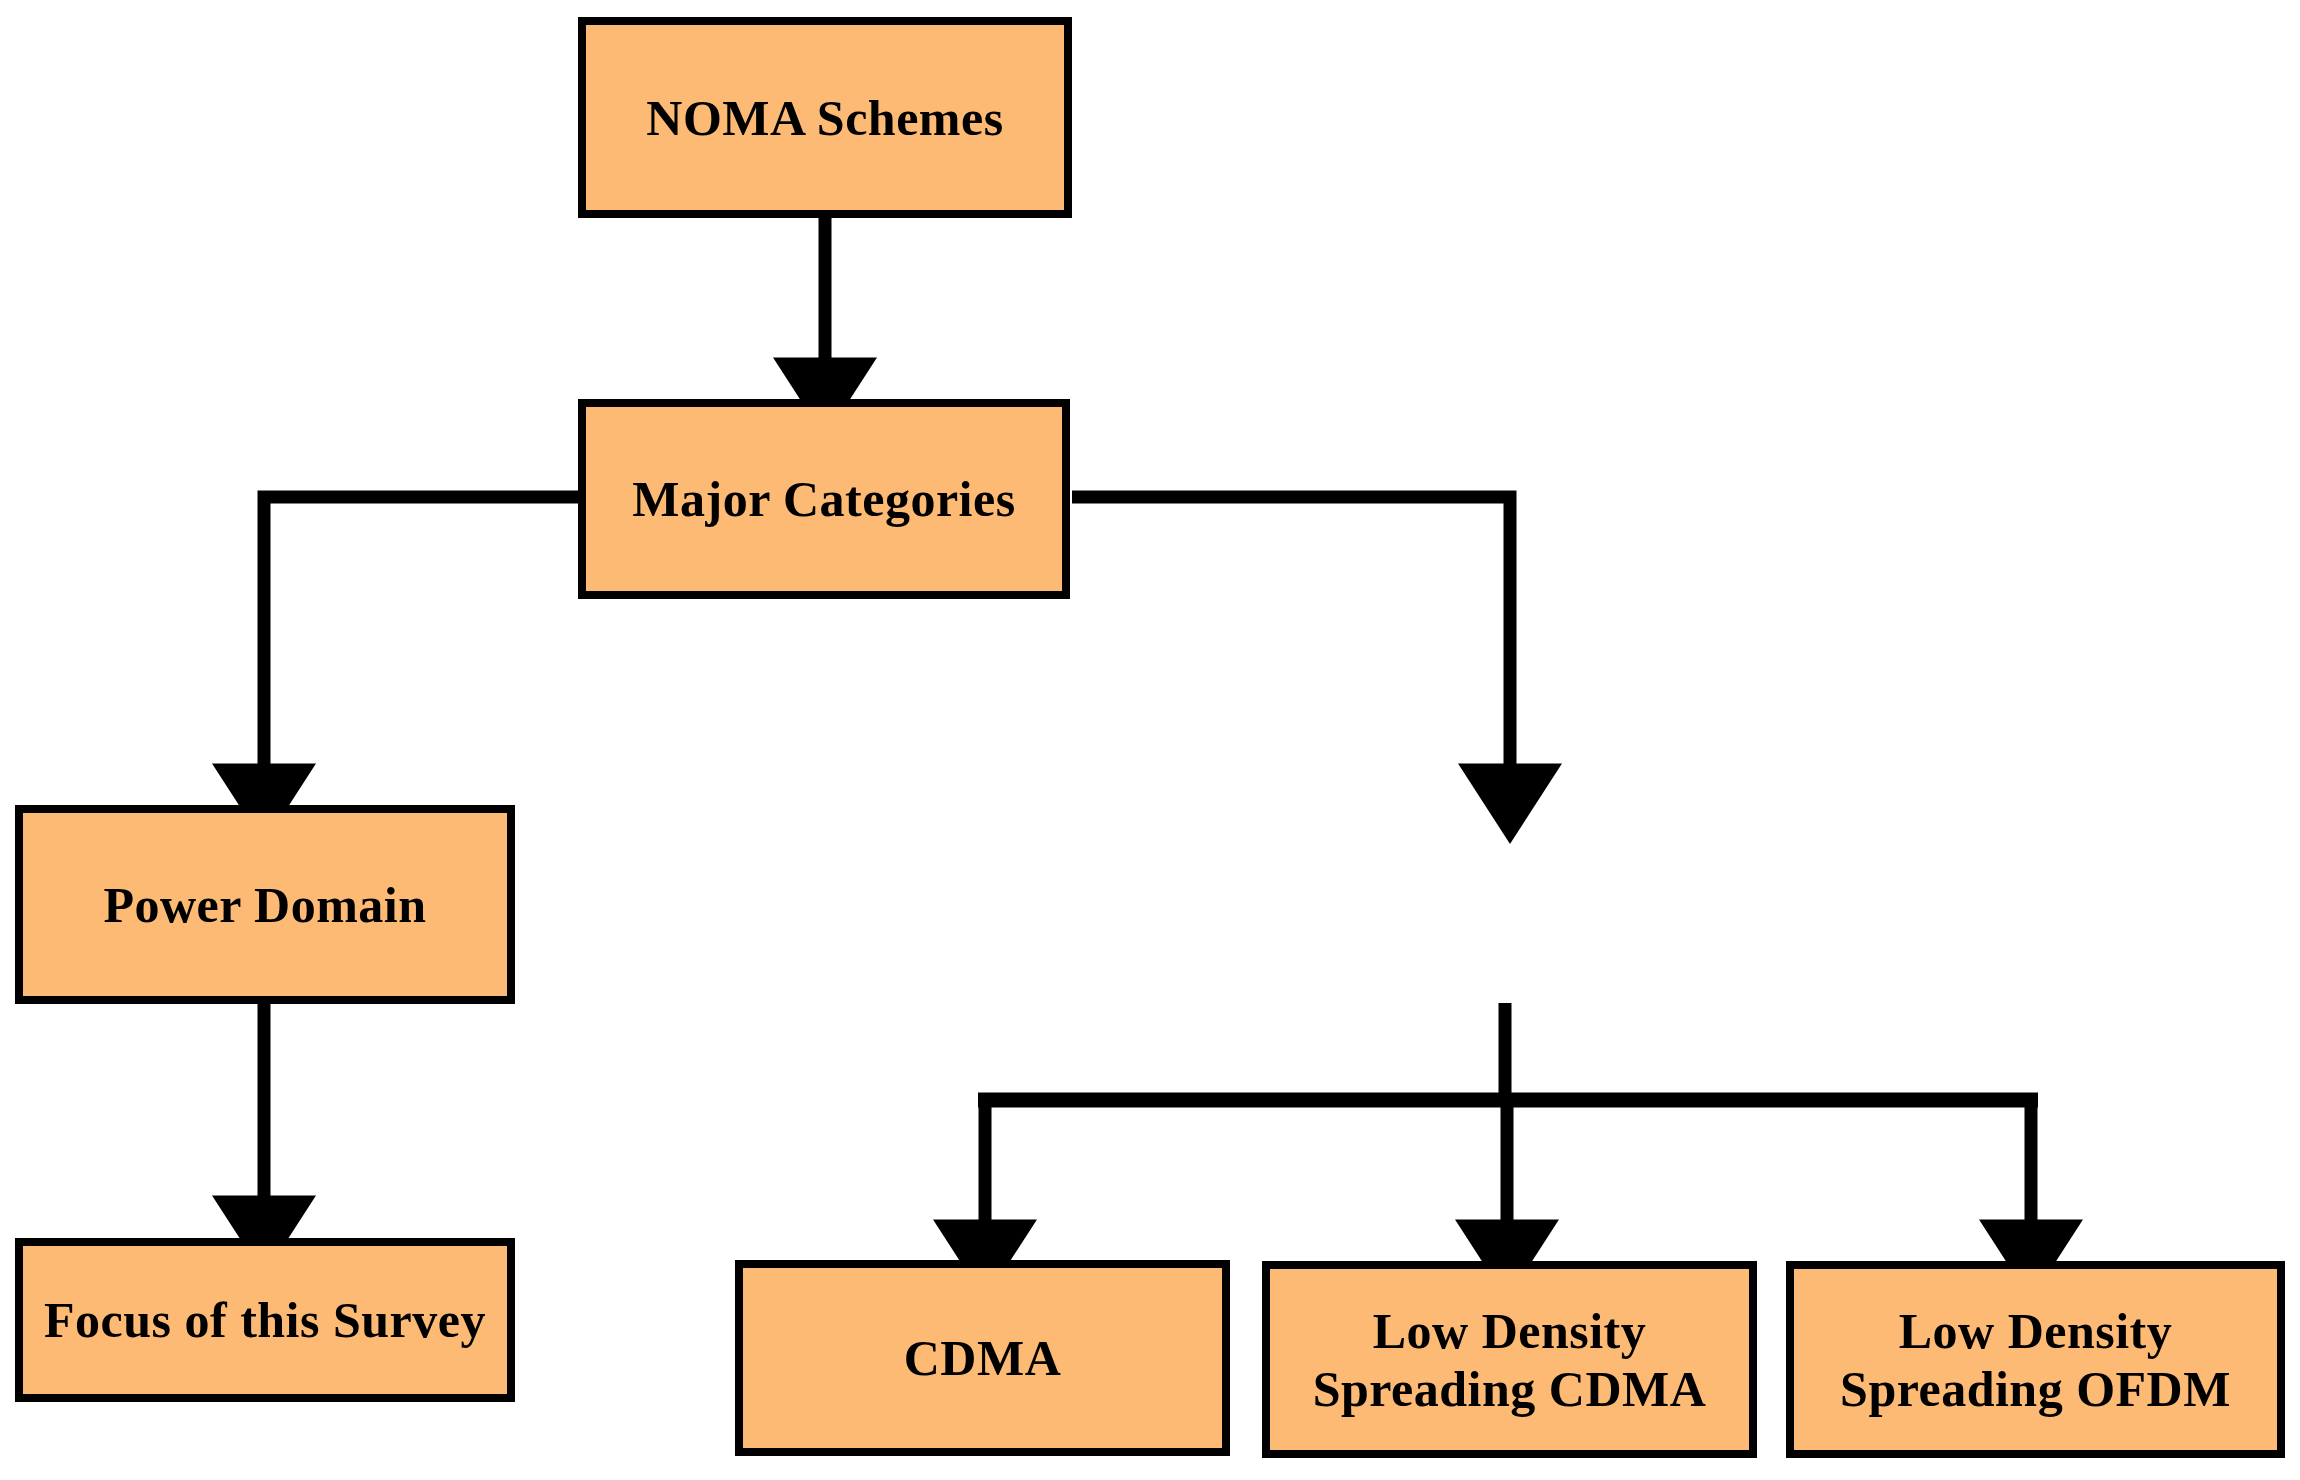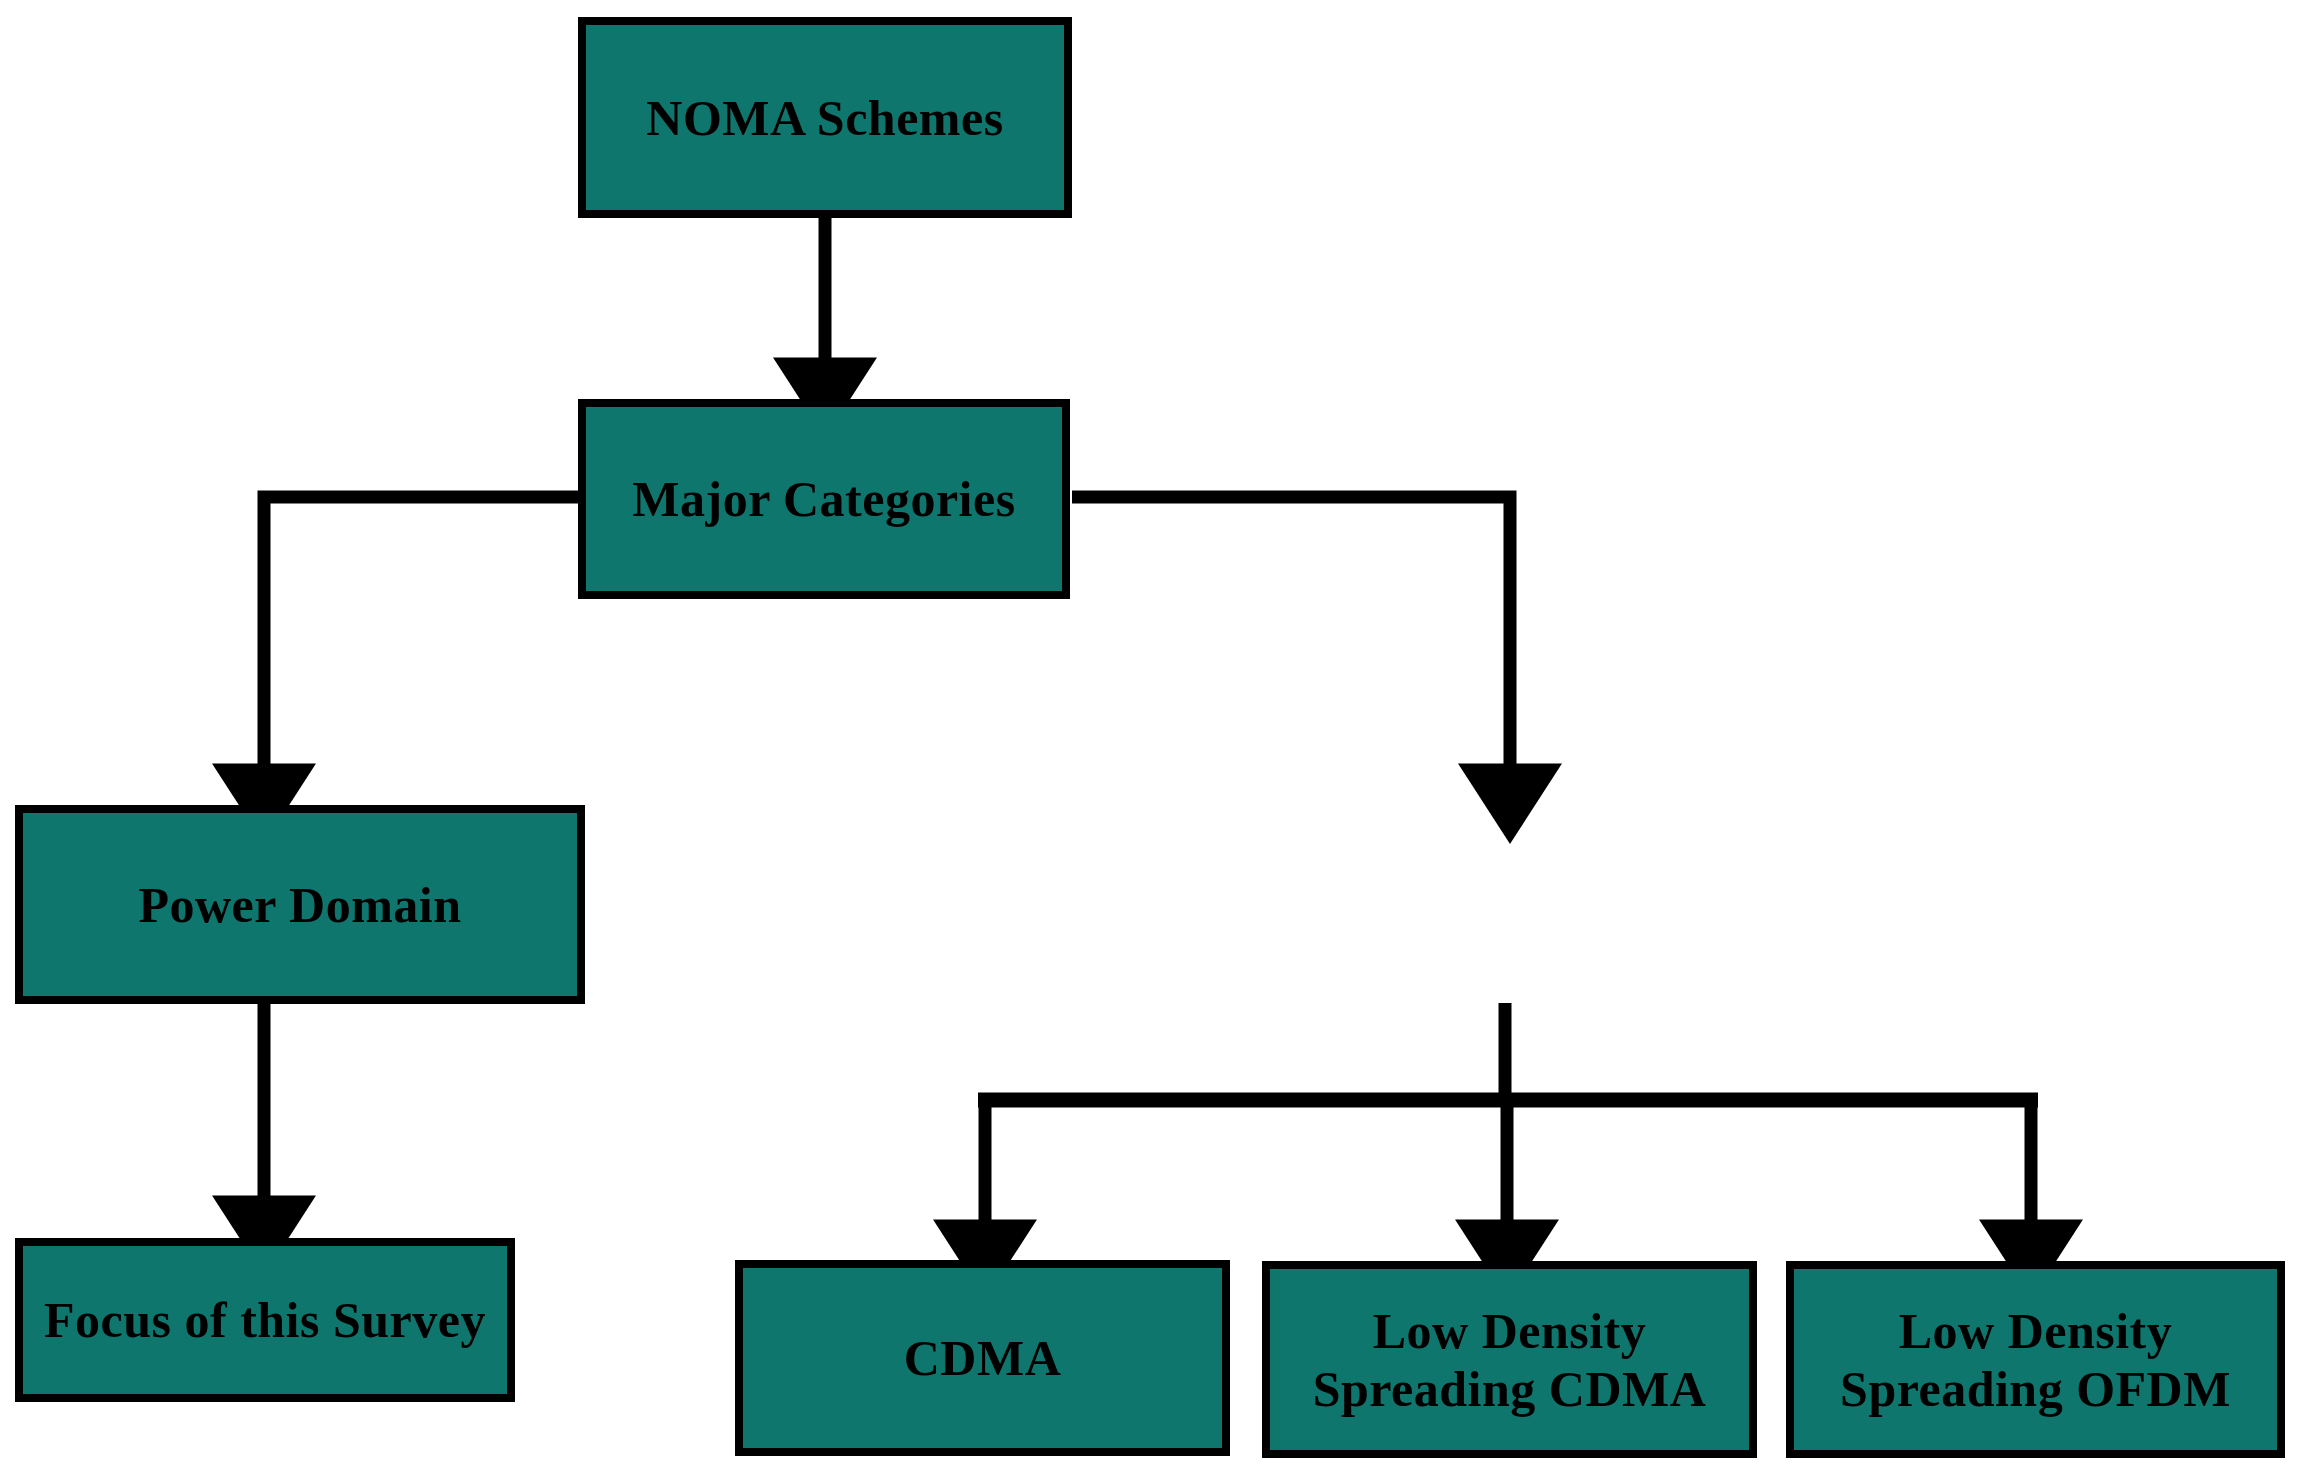--- a/index.html
+++ b/index.html
@@ -11,21 +11,21 @@
     position: relative;
     width: 2300px;
     height: 1480px;
     background: #ffffff;
     overflow: hidden;
     font-family: "Liberation Serif", "DejaVu Serif", serif;
   }
   .node {
     position: absolute;
     box-sizing: border-box;
-    background: #0f766e;
+    background: #fdba74;
     border: 8px solid #000000;
     display: flex;
     align-items: center;
     justify-content: center;
     text-align: center;
   }
   .node .label {
     font-weight: bold;
     color: #000000;
     font-size: 50px;
@@ -89,21 +89,21 @@
   </svg>
 
   <div class="node" style="left:578px; top:17px; width:494px; height:201px;">
     <span class="label">NOMA Schemes</span>
   </div>
 
   <div class="node" style="left:578px; top:399px; width:492px; height:200px;">
     <span class="label">Major Categories</span>
   </div>
 
-  <div class="node" style="left:15px; top:805px; width:570px; height:199px;">
+  <div class="node" style="left:15px; top:805px; width:500px; height:199px;">
     <span class="label">Power Domain</span>
   </div>
 
 
   <div class="node" style="left:15px; top:1238px; width:500px; height:164px;">
     <span class="label">Focus of this Survey</span>
   </div>
 
   <div class="node" style="left:735px; top:1260px; width:495px; height:196px;">
     <span class="label">CDMA</span>

